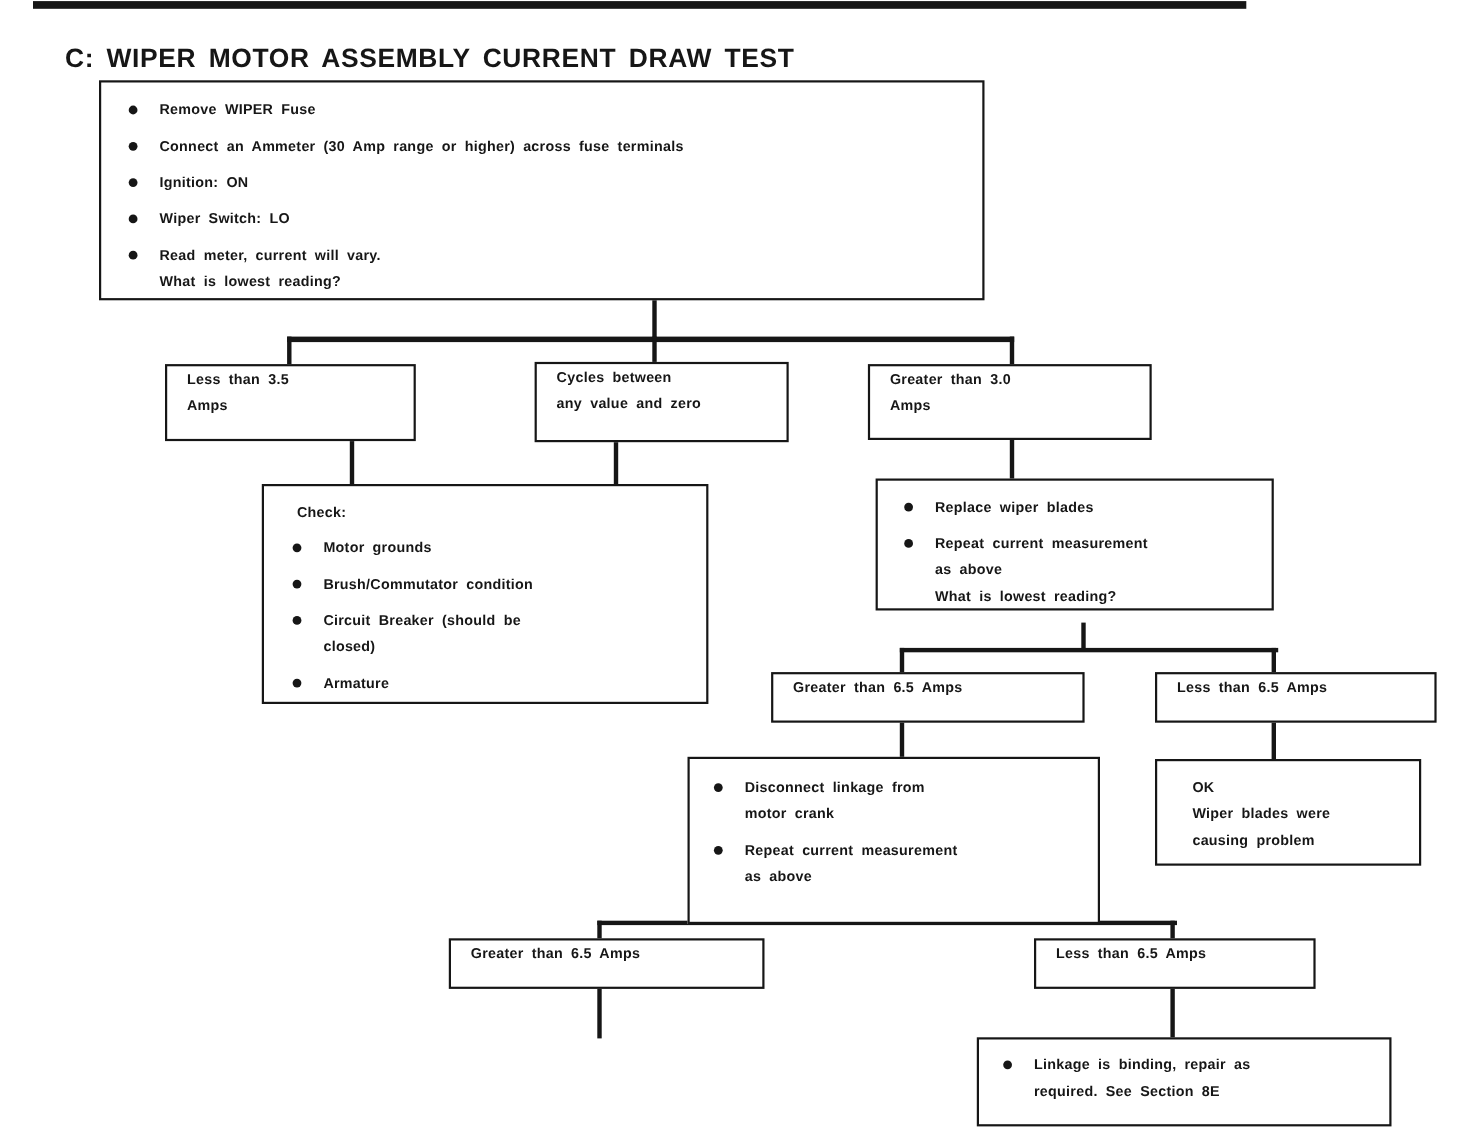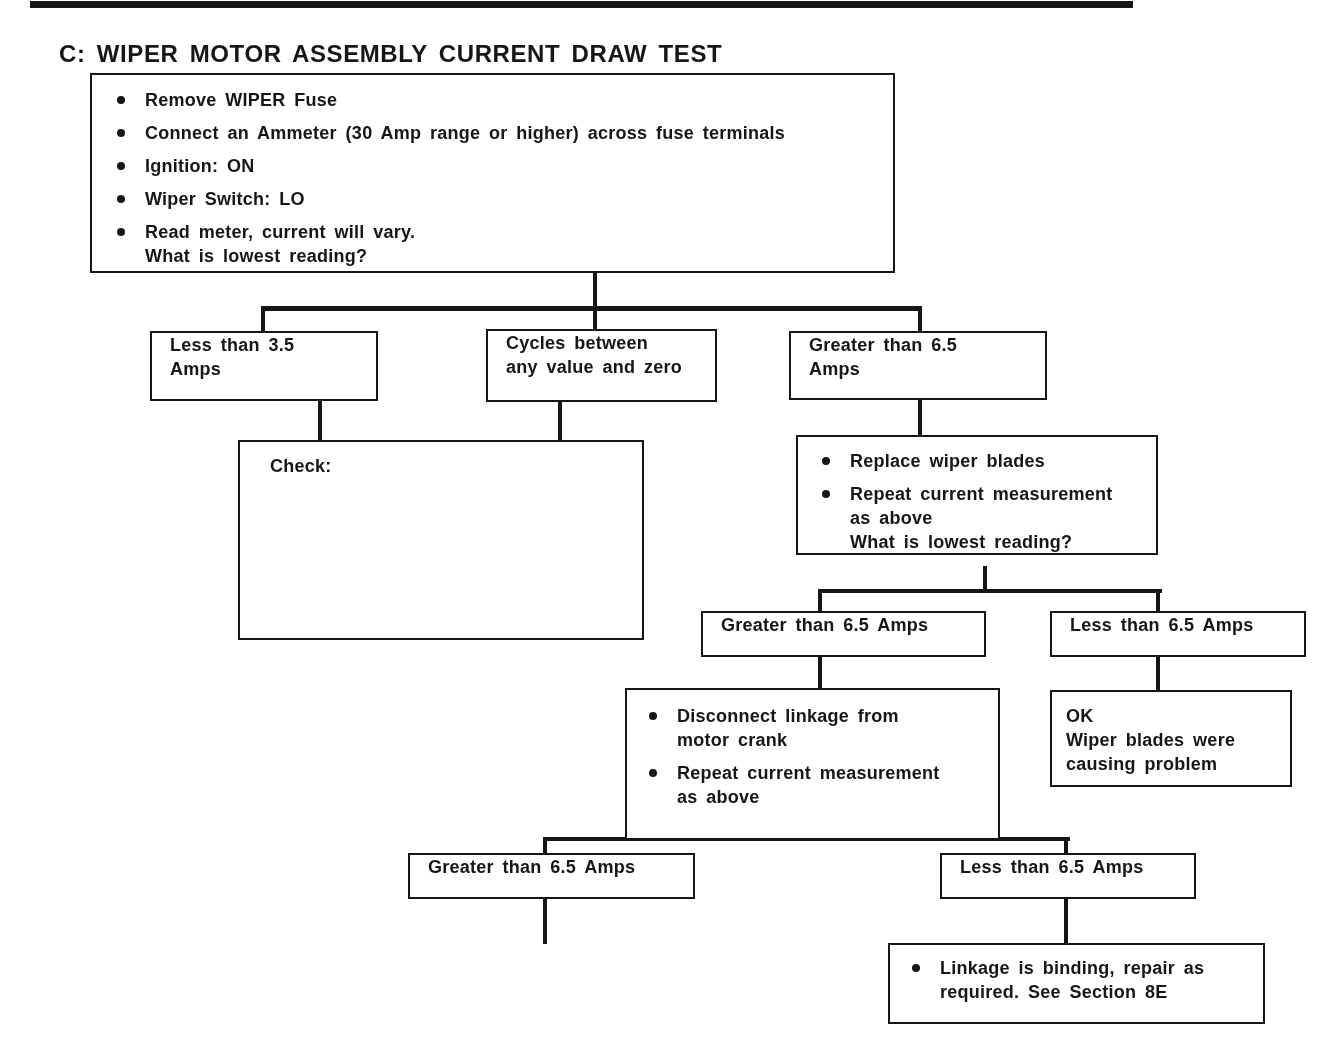--- a/index.html
+++ b/index.html
@@ -9,21 +9,21 @@
     color:#161616;font-weight:bold;
     -webkit-font-smoothing:antialiased;
   }
   #canvas{position:absolute;inset:0;width:1344px;height:1040px;overflow:hidden;}
   .title{
     position:absolute;left:35px;top:40px;font-size:24px;letter-spacing:.6px;
     word-spacing:4px;white-space:nowrap;margin-left:24px;
   }
   .box{
     position:absolute;border:2px solid #161616;background:#ffffff;
-    box-sizing:border-box;font-size:18px;letter-spacing:.25px;word-spacing:3.5px;
+    box-sizing:border-box;font-size:13px;letter-spacing:.25px;word-spacing:3.5px;
   }
   .line{position:absolute;background:#161616;}
   ul.bullets{list-style:none;margin:0;padding:0;}
   ul.bullets li{display:flex;align-items:flex-start;margin:0 0 9px 0;}
   .dot{
     flex:none;width:8px;height:8px;border-radius:50%;background:#161616;
     margin:8px 20px 0 0;
   }
   .btext{white-space:pre-line;line-height:24px;}
   .cond{display:flex;align-items:flex-start;padding-left:18px;}
@@ -96,26 +96,45 @@
     <span class="clabel">Less than 3.5
 Amps</span>
   </div>
 
   <div class="box cond" style="left:486px;top:329px;width:231px;height:73px">
     <span class="clabel">Cycles between
 any value and zero</span>
   </div>
 
   <div class="box cond" style="left:789px;top:331px;width:258px;height:69px">
-    <span class="clabel">Greater than 6.5
+    <span class="clabel">Greater than 3.0
 Amps</span>
   </div>
 
   <div class="box" style="left:238px;top:440px;width:406px;height:200px;padding:12px 10px 0 20px">
     <div class="check-heading">Check:</div>
+    <ul class="bullets" style="padding-left:6px">
+      <li>
+          <span class="dot"></span>
+          <span class="btext">Motor grounds</span>
+        </li>
+      <li>
+          <span class="dot"></span>
+          <span class="btext">Brush/Commutator condition</span>
+        </li>
+      <li>
+          <span class="dot"></span>
+          <span class="btext">Circuit Breaker (should be
+closed)</span>
+        </li>
+      <li>
+          <span class="dot"></span>
+          <span class="btext">Armature</span>
+        </li>
+    </ul>
   </div>
 
   <div class="box" style="left:796px;top:435px;width:362px;height:120px;padding:12px 8px 0 24px">
     <ul class="bullets">
       <li>
           <span class="dot"></span>
           <span class="btext">Replace wiper blades</span>
         </li>
       <li>
           <span class="dot"></span>
@@ -142,21 +161,21 @@
 motor crank</span>
         </li>
       <li>
           <span class="dot"></span>
           <span class="btext">Repeat current measurement
 as above</span>
         </li>
     </ul>
   </div>
 
-  <div class="box" style="left:1050px;top:690px;width:242px;height:97px;padding:12px 6px 0 14px">
+  <div class="box" style="left:1050px;top:690px;width:242px;height:97px;padding:12px 6px 0 32px">
     <div class="plain">OK
 Wiper blades were
 causing problem</div>
   </div>
 
   <div class="box cond" style="left:408px;top:853px;width:287px;height:46px">
     <span class="clabel">Greater than 6.5 Amps</span>
   </div>
 
   <div class="box cond" style="left:940px;top:853px;width:256px;height:46px">

